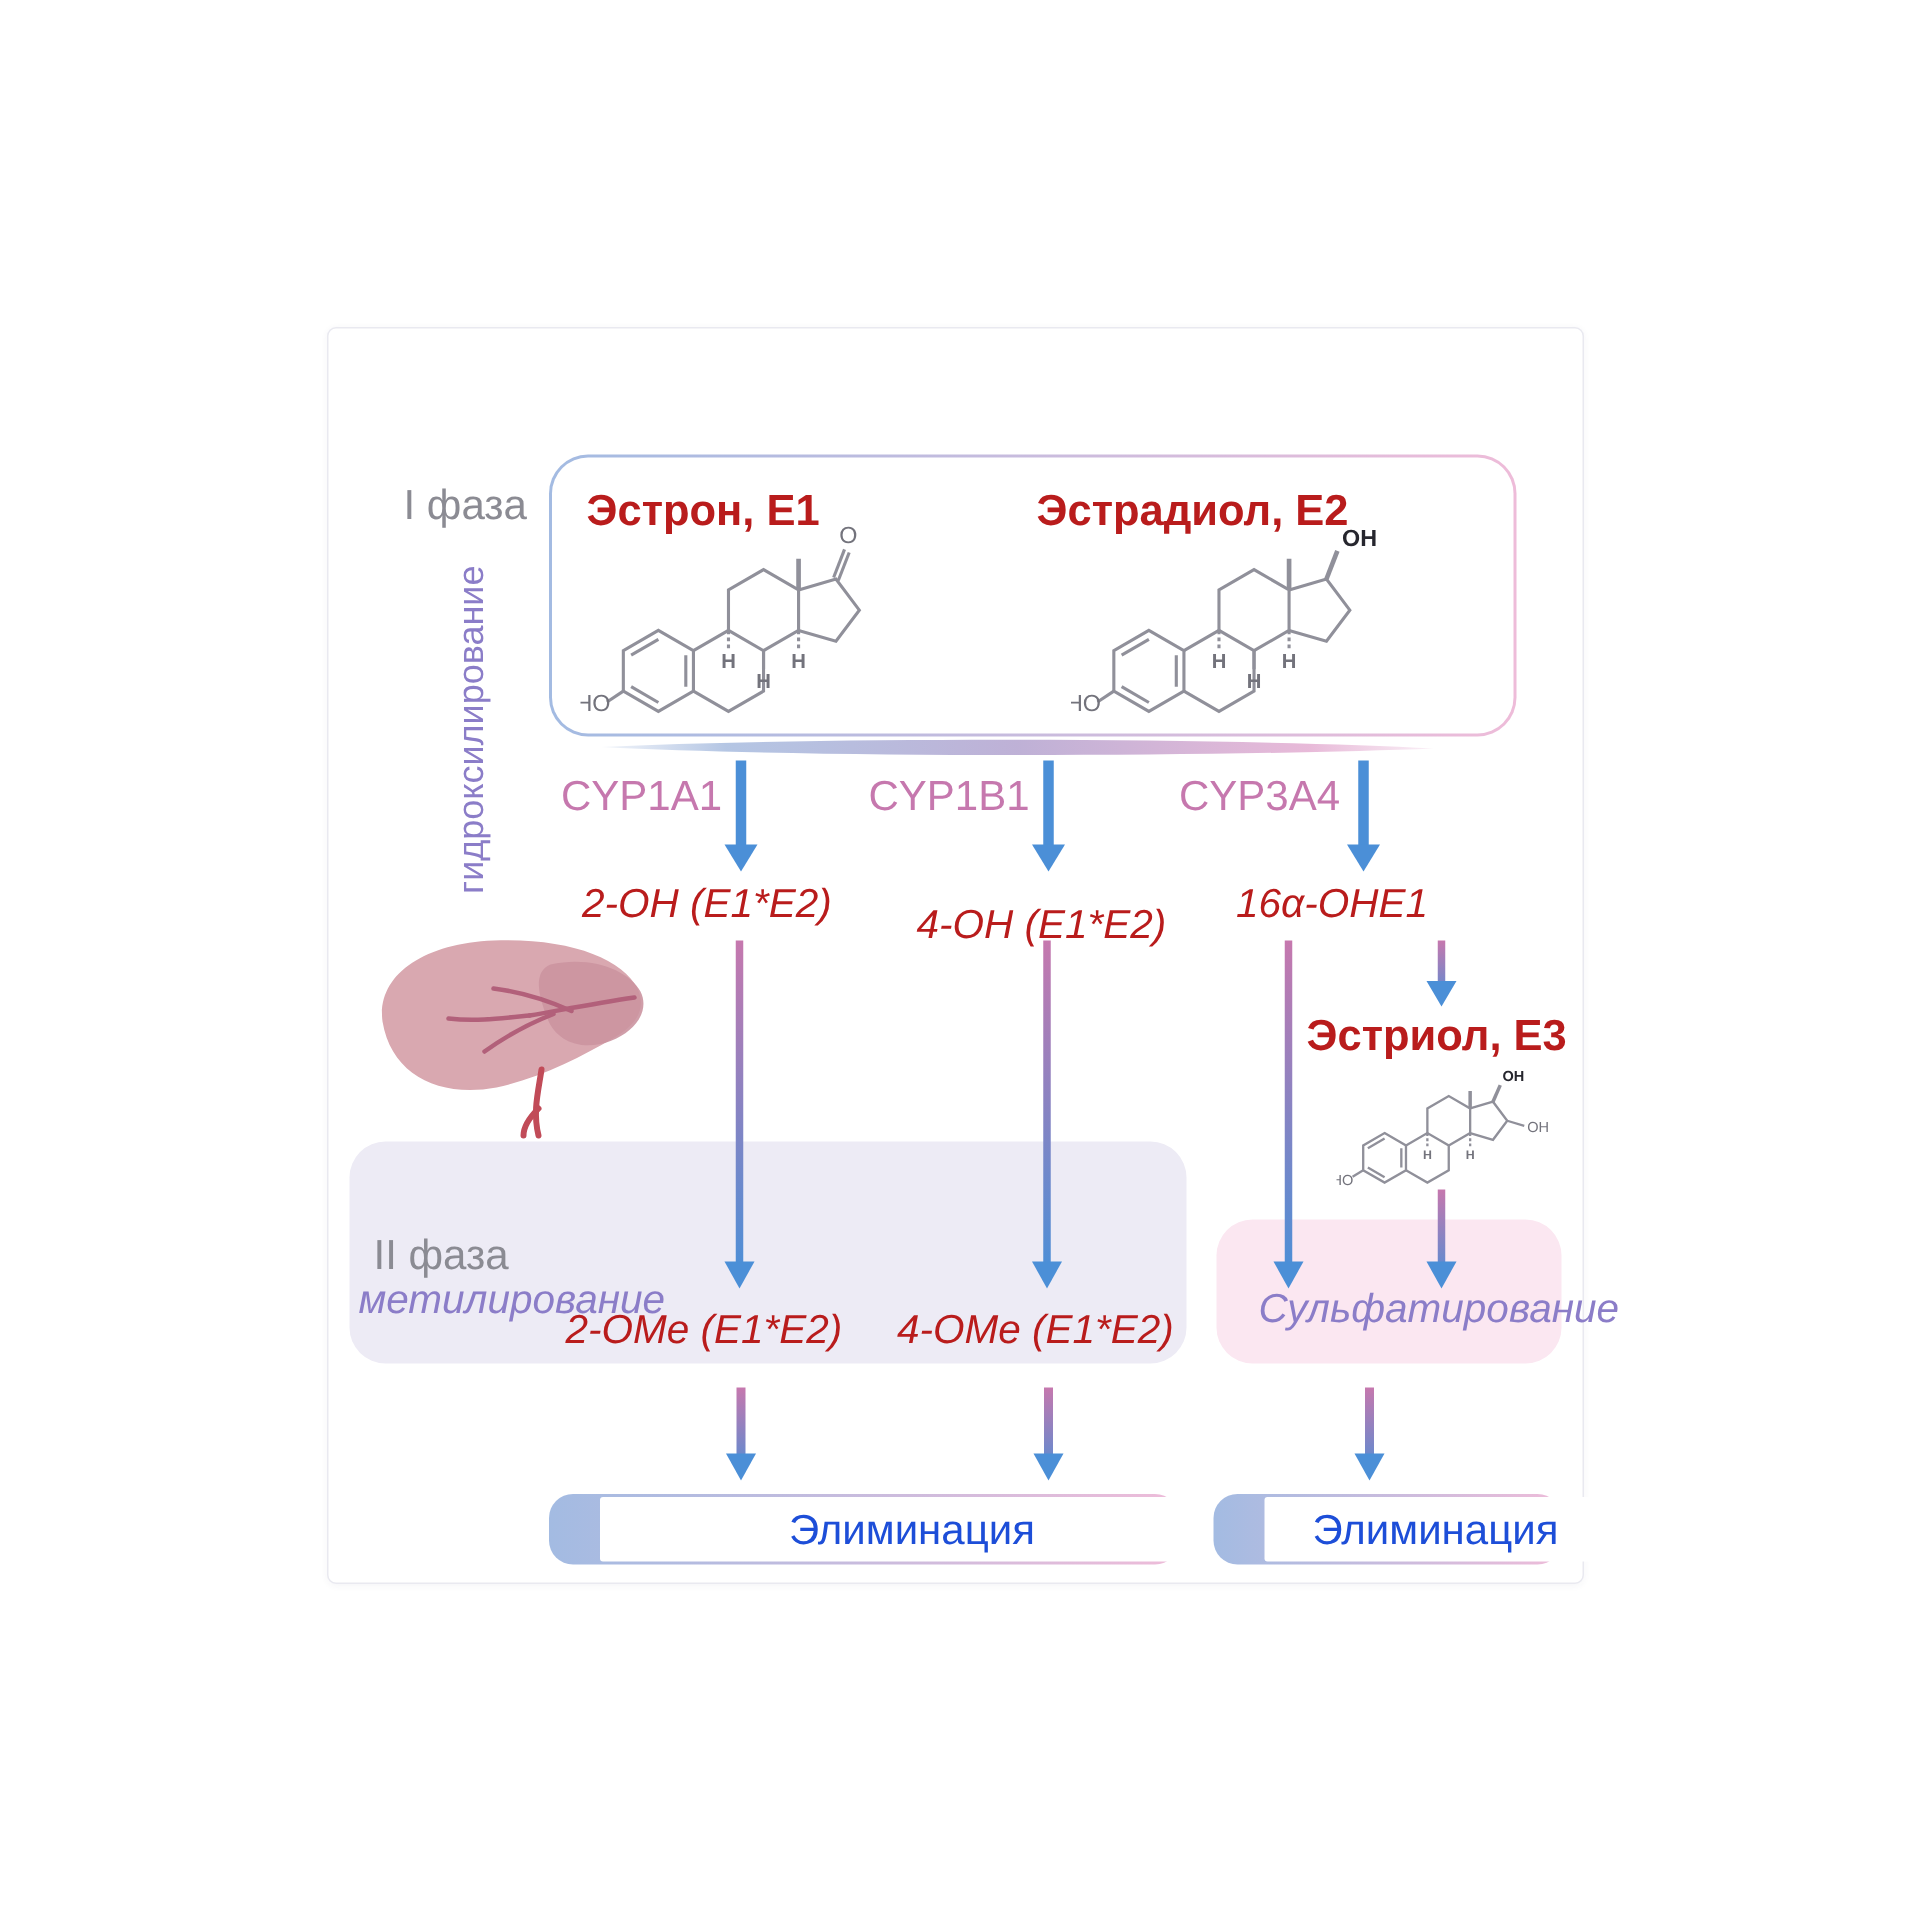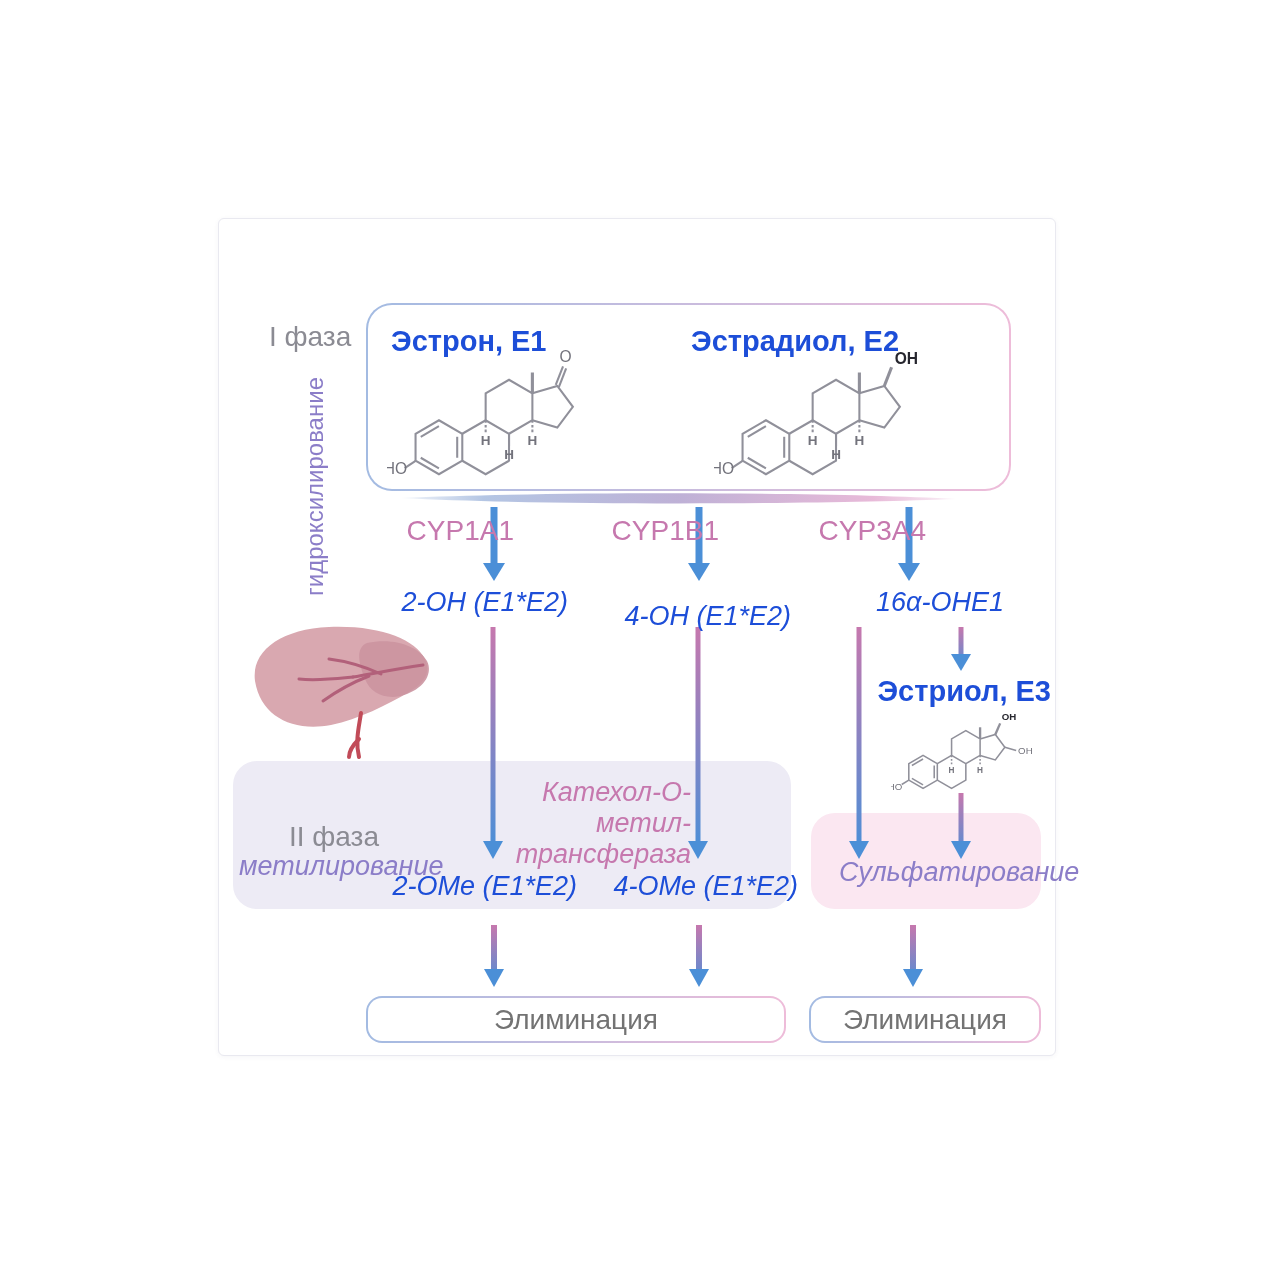--- a/index.html
+++ b/index.html
@@ -6,37 +6,37 @@
   html,body { background:#ffffff; }
   body { font-family:"Liberation Sans", sans-serif; }
   .canvas { position:relative; width:1271px; height:1271px; background:#fff; overflow:hidden; }
   .card { position:absolute; left:218px; top:218px; width:838px; height:838px; background:#fff;
           border:1px solid #e9e9f0; border-radius:6px; box-shadow:0 1px 5px rgba(50,50,90,.05); }
   .abs { position:absolute; }
   .title { left:0; top:12px; width:100%; text-align:center; font-size:42px; color:#7b6bb7; letter-spacing:.3px; }
   .gray  { color:#8b8b93; }
   .purple{ color:#8b7dc8; }
   .pink  { color:#c678ae; }
-  .dark  { color:#1d4ed8; }
+  .dark  { color:#b91c1c; }
   .bold  { font-weight:bold; }
   .fs29 { font-size:29px; }
   .fs28 { font-size:28px; }
   .fs27 { font-size:27px;font-style:italic; }
   .fs24 { font-size:24px; }
-  .center { text-align:right; }
+  .center { text-align:left; }
   .vert { writing-mode:vertical-rl; transform:rotate(180deg); text-align:center; }
   .gborder { background:linear-gradient(90deg,#a3bbe2,#eebcd9); border-radius:26px; padding:2px; }
   .gborder > .inner { width:100%; height:100%; background:#fff; border-radius:24px; }
   .softbox { border-radius:24px; }
   .lavender { background:#edebf5; }
   .pinkbox  { background:#fbe7f1; }
   .pill { background:linear-gradient(90deg,#a3bbe2,#eebcd9); border-radius:16px; padding:2px; }
-  .pill > .inner { width:100%; height:100%; background:#fff; border-radius:14px;
+  .pill > .inner { width:100%; height:100%; background:#fff; border-radius:2px;
                    display:flex; align-items:center; justify-content:center;
-                   font-size:28px; color:#737373; }
+                   font-size:28px; color:#1d4ed8;margin-left:32px; }
   .overlay { position:absolute; left:0; top:0; pointer-events:none; }
   .mol { position:absolute; }
   .comt { line-height:31px; }
 </style>
 </head>
 <body>
 
 <div class="canvas">
   <div class="card">
 
@@ -209,25 +209,20 @@
     <div class="abs pink fs28 center" style="left:360px;top:296px;width:140px;">CYP1B1</div>
     <div class="abs pink fs28 center" style="left:567px;top:296px;width:140px;">CYP3A4</div>
 
     <div class="abs dark fs27 center" style="left:169px;top:368px;width:180px;">2-OH (E1*E2)</div>
     <div class="abs dark fs27 center" style="left:392px;top:368px;width:180px;margin-top:14px;">4-OH (E1*E2)</div>
     <div class="abs dark fs27 center" style="left:605px;top:368px;width:180px;">16α-OHE1</div>
 
     <div class="abs gray fs28 center" style="left:30px;top:602px;width:130px;">II фаза</div>
     <div class="abs purple fs27 center" style="left:20px;top:632px;width:170px;">метилирование</div>
 
-    <div class="abs pink fs27 center comt" style="left:292px;top:558px;width:180px;">
-      <div>Катехол-О-</div>
-      <div>метил-</div>
-      <div>трансфераза</div>
-    </div>
 
     <div class="abs dark fs27 center" style="left:158px;top:652px;width:200px;">2-OMe (E1*E2)</div>
     <div class="abs dark fs27 center" style="left:379px;top:652px;width:200px;">4-OMe (E1*E2)</div>
 
     <div class="abs dark bold fs29 center" style="left:652px;top:456px;width:180px;">Эстриол, E3</div>
 
     <svg class="mol" style="left:672px;top:485px;" width="165" height="97" viewBox="0 0 170 100">
       <g stroke="#90909a" stroke-width="1.6" fill="none">
         <polygon points="33,53 47.7,61.5 47.7,78.5 33,87 18.3,78.5 18.3,61.5"></polygon>
         <line x1="33" y1="56.7" x2="21.5" y2="63.4"></line>

